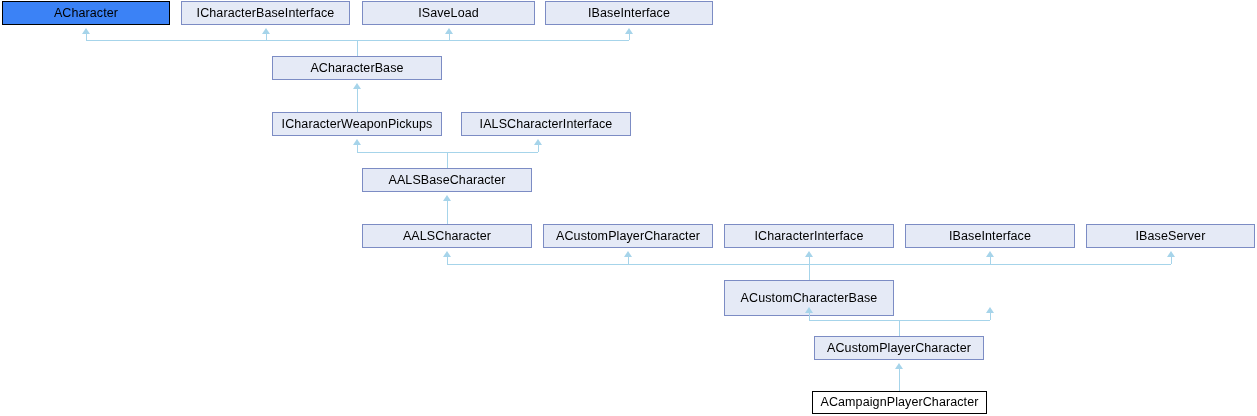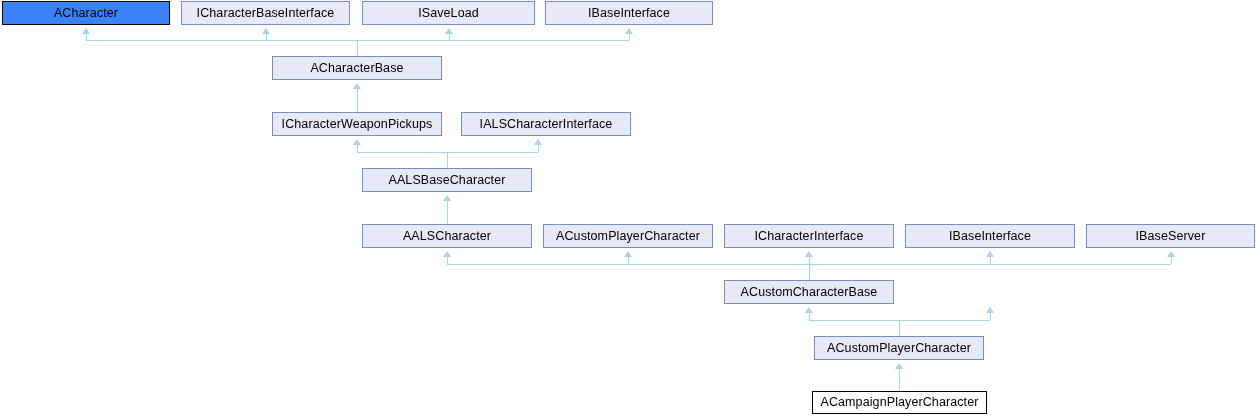--- a/index.html
+++ b/index.html
@@ -63,21 +63,21 @@
     </div>
     <div class="node iface" style="left: 724px; top: 224px; width: 170px; height: 24px;">
       <span>ICharacterInterface</span>
     </div>
     <div class="node iface" style="left: 905px; top: 224px; width: 170px; height: 24px;">
       <span>IBaseInterface</span>
     </div>
     <div class="node iface" style="left: 1086px; top: 224px; width: 169px; height: 24px;">
       <span>IBaseServer</span>
     </div>
-    <div class="node iface" style="left: 724px; top: 280px; width: 170px; height: 24px;">
+    <div class="node iface" style="left: 724px; top: 280px; width: 170px; height: 36px;">
       <span>ACustomCharacterBase</span>
     </div>
     <div class="node iface" style="left: 814px; top: 336px; width: 170px; height: 24px;">
       <span>ACustomPlayerCharacter</span>
     </div>
     <div class="node focus" style="left: 812px; top: 391px; width: 175px; height: 23px;">
       <span>ACampaignPlayerCharacter</span>
     </div>
     <div class="edge hline" style="left: 86px; top: 40px; width: 543px;"></div>
     <div class="arrow" style="left: 82px; top: 28px;"></div>

